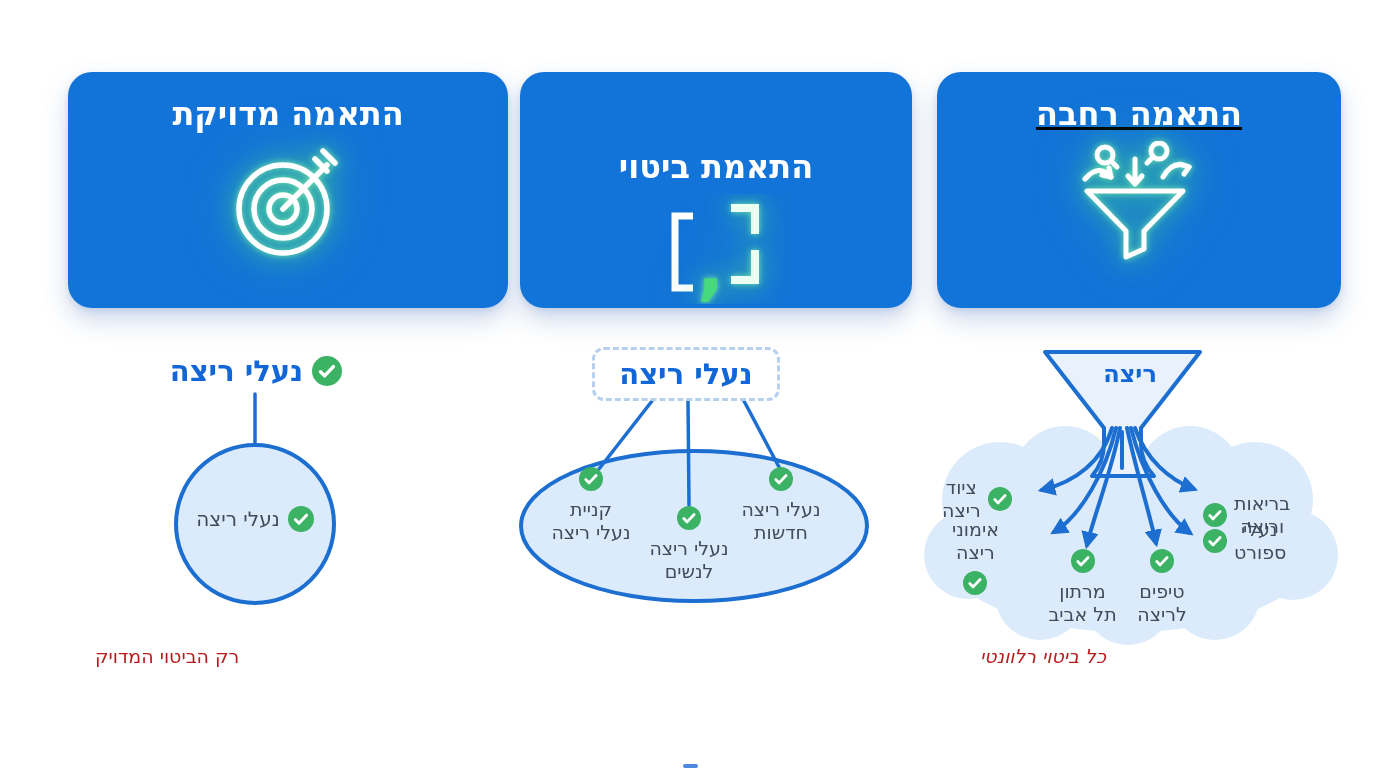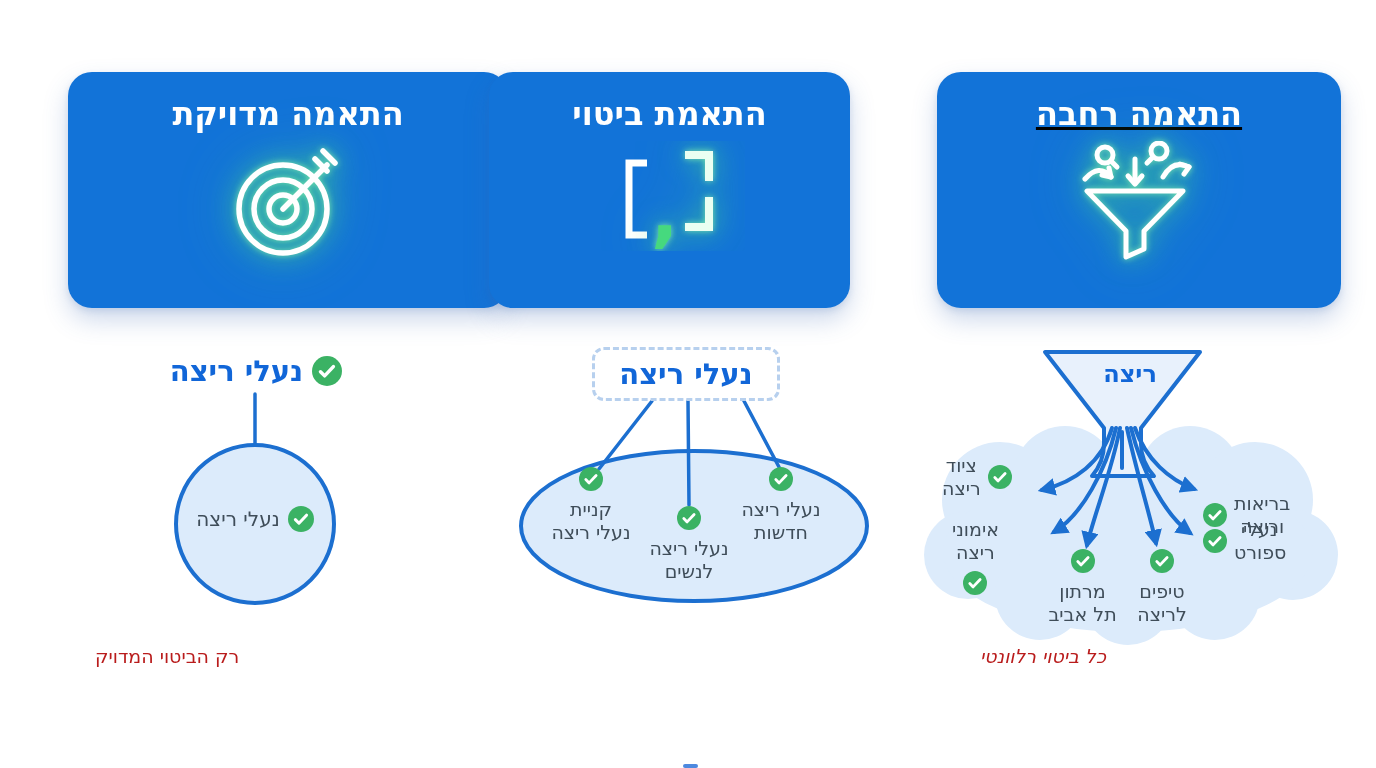--- a/index.html
+++ b/index.html
@@ -10,21 +10,21 @@
   }
   .abs { position:absolute; }
 
   
   .card {
     position:absolute; top:72px; height:236px; background:#1273d8; border-radius:24px;
     box-shadow:0 12px 24px rgba(60,105,180,.25), 0 3px 6px rgba(60,105,180,.14);
     display:flex; flex-direction:column; align-items:center; padding-top:24px;
   }
   .card-exact  { left:68px;  width:440px; }
-  .card-phrase { left:489px; width:361px; }
+  .card-phrase { left:520px; width:392px;justify-content:flex-end; }
   .card-broad  { left:937px; width:404px;text-decoration:underline; }
   .card-title { color:#ffffff; font-size:32px; font-weight:700; line-height:1.15; }
   .card-icon { margin-top:8px; }
   .glowg { filter: drop-shadow(0 0 3px rgba(130,238,175,.9)) drop-shadow(0 0 12px rgba(74,222,128,.6)) drop-shadow(0 0 26px rgba(74,222,128,.35)); }
 
   
   .check { display:inline-block; flex:0 0 auto; }
   .check svg { display:block; width:100%; height:100%; }
   .c30 { width:30px; height:30px; }
   .c26 { width:26px; height:26px; }
@@ -215,21 +215,21 @@
     <span class="check c24">
       <svg viewBox="0 0 24 24">
           <circle cx="12" cy="12" r="12" fill="#3bb264"></circle>
           <path d="M6.8 12.6l3.3 3.3 7-7.4" fill="none" stroke="#fff" stroke-width="2.8" stroke-linecap="round" stroke-linejoin="round"></path>
         </svg>
     </span>
     <span class="item-text" dir="rtl">בריאות
 וריצה</span>
   </div>
 
-  <div class="abs item" style="left:942px; top:454px;">
+  <div class="abs item" style="left:942px; top:476px;">
     <span class="item-text" dir="rtl">ציוד
 ריצה</span>
     <span class="check c24">
       <svg viewBox="0 0 24 24">
           <circle cx="12" cy="12" r="12" fill="#3bb264"></circle>
           <path d="M6.8 12.6l3.3 3.3 7-7.4" fill="none" stroke="#fff" stroke-width="2.8" stroke-linecap="round" stroke-linejoin="round"></path>
         </svg>
     </span>
   </div>
 

